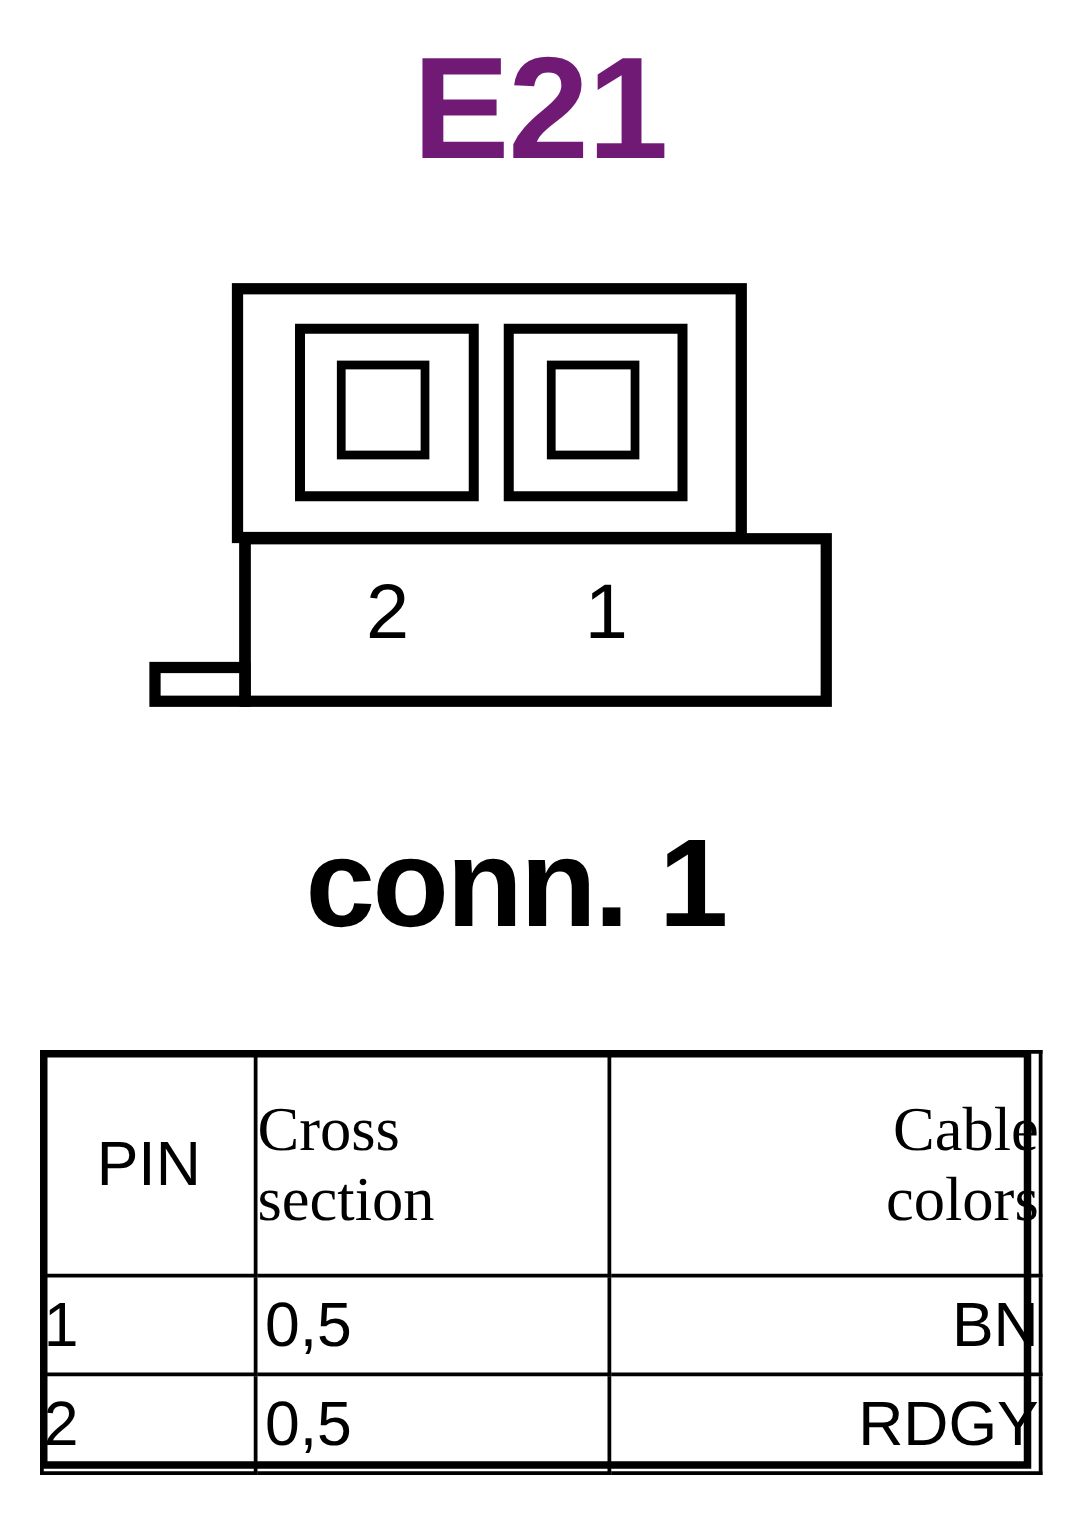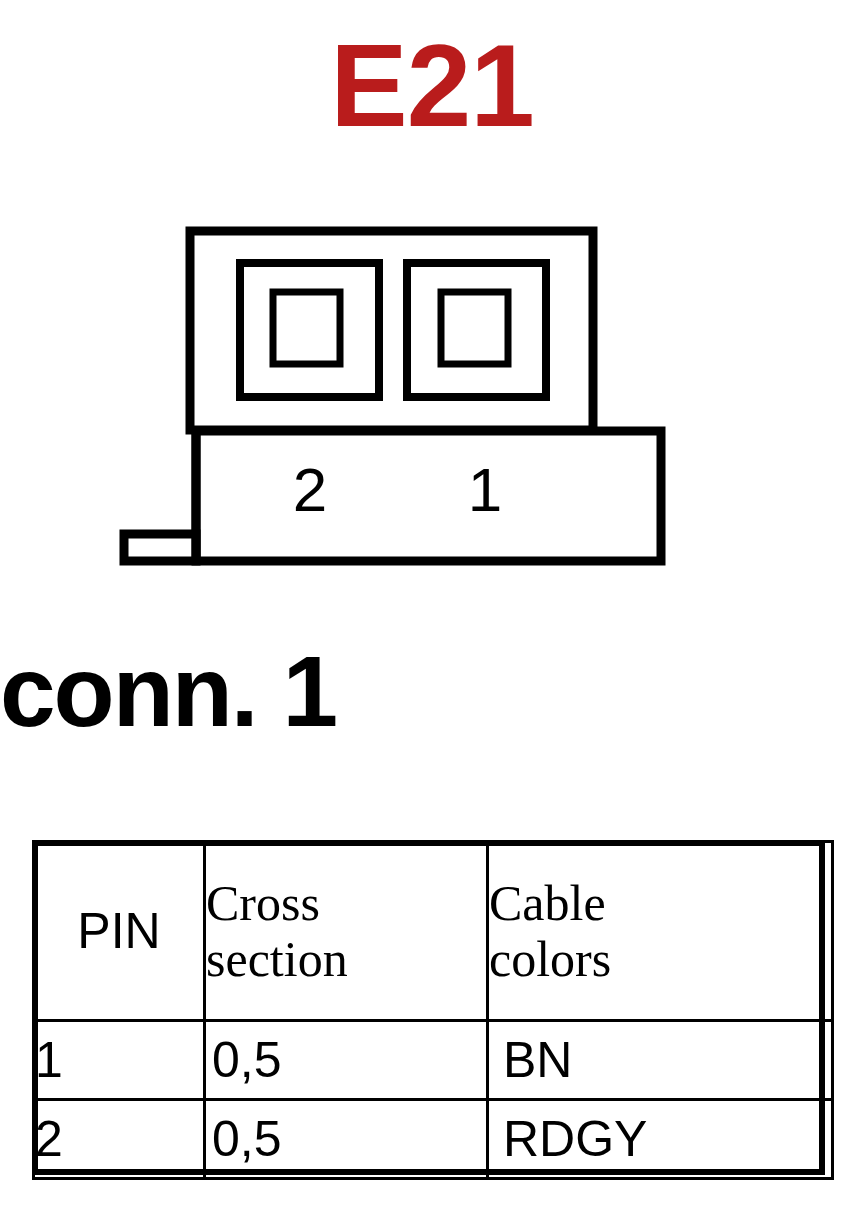--- a/index.html
+++ b/index.html
@@ -20,39 +20,40 @@
   #title {
     position: absolute;
     left: 0;
     top: 28px;
     width: 864px;
     text-align: center;
     font-size: 116px;
     font-weight: bold;
     line-height: 116px;
     letter-spacing: -1px;
-    color: #b91c1c;
+    color: #701a75;
   }
 
   
   #connector {
     position: absolute;
     left: 0;
     top: 0;
     width: 864px;
     height: 1210px;
     pointer-events: none;
   }
 
   
   #conn-label {
     position: absolute;
     left: 0;
-    top: 636px;
+    top: 652px;
     width: 825px;
+    text-align: center;
     font-size: 100px;
     font-weight: bold;
     line-height: 110px;
     letter-spacing: -2px;
   }
 
   
   #pin-table {
     position: absolute;
     left: 32px;
@@ -65,21 +66,21 @@
   #pin-table td {
     border: 3px solid #000;
     font-size: 50px;
     line-height: 56px;
     padding: 0;
     vertical-align: middle;
     font-family: "Liberation Sans", sans-serif;
   }
   #pin-table .col-pin   { width: 168px; }
   #pin-table .col-cross { width: 280px; text-align: left; padding-left: 6px; }
-  #pin-table .col-color { width: 342px; text-align: left; padding-left: 14px; }
+  #pin-table .col-color { width: 342px; text-align: right; padding-left: 14px; }
 
   #pin-table thead td {
     text-align: center;
     height: 176px;
   }
   #pin-table thead .col-cross,
   #pin-table thead .col-color { padding-left: 0; }
 
   #pin-table tbody td { height: 76px; }
 

